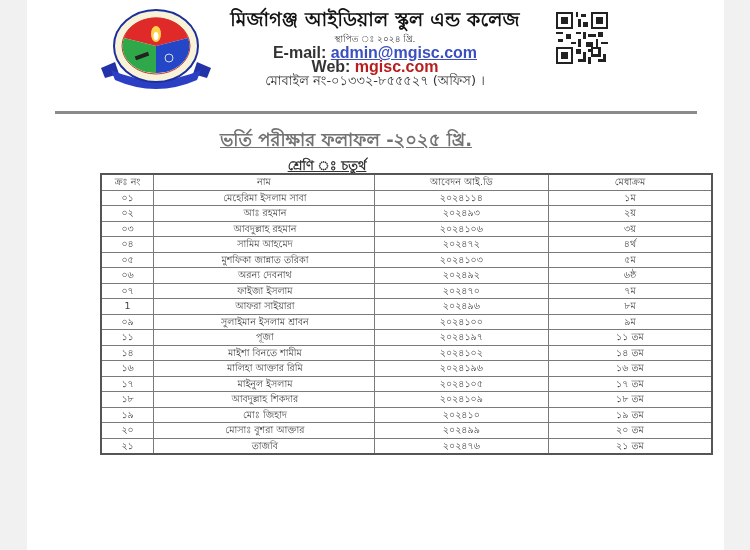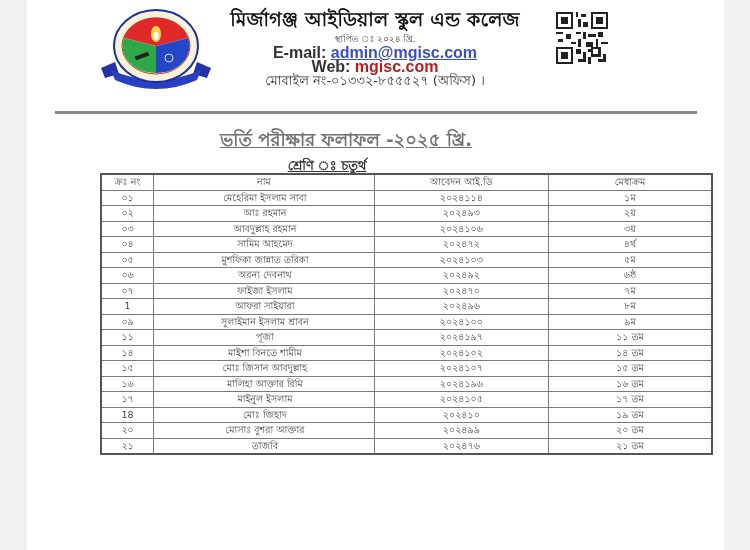--- a/index.html
+++ b/index.html
@@ -187,39 +187,39 @@
         <td class="c">২০২৪১৯৭</td>
         <td class="c">১১ তম</td>
       </tr>
       <tr>
         <td class="c">১৪</td>
         <td class="l">মাইশা বিনতে শামীম</td>
         <td class="c">২০২৪১০২</td>
         <td class="c">১৪ তম</td>
       </tr>
       <tr>
-        <td class="c">১৫</td>
-        <td class="l">মোঃ জিসান আবদুল্লাহ</td>
-        <td class="c">২০২৪১০৭</td>
-        <td class="c">১৫ তম</td>
-      </tr>
-      <tr>
         <td class="c">১৬</td>
         <td class="l">মালিহা আক্তার রিমি</td>
         <td class="c">২০২৪১৯৬</td>
         <td class="c">১৬ তম</td>
       </tr>
       <tr>
         <td class="c">১৭</td>
         <td class="l">মাইনুল ইসলাম</td>
         <td class="c">২০২৪১০৫</td>
         <td class="c">১৭ তম</td>
       </tr>
       <tr>
-        <td class="c">18</td>
+        <td class="c">১৮</td>
+        <td class="l">আবদুল্লাহ শিকদার</td>
+        <td class="c">২০২৪১০৯</td>
+        <td class="c">১৮ তম</td>
+      </tr>
+      <tr>
+        <td class="c">১৯</td>
         <td class="l">মোঃ জিহাদ</td>
         <td class="c">২০২৪১০</td>
         <td class="c">১৯ তম</td>
       </tr>
       <tr>
         <td class="c">২০</td>
         <td class="l">মোসাঃ বুশরা আক্তার</td>
         <td class="c">২০২৪৯৯</td>
         <td class="c">২০ তম</td>
       </tr>

